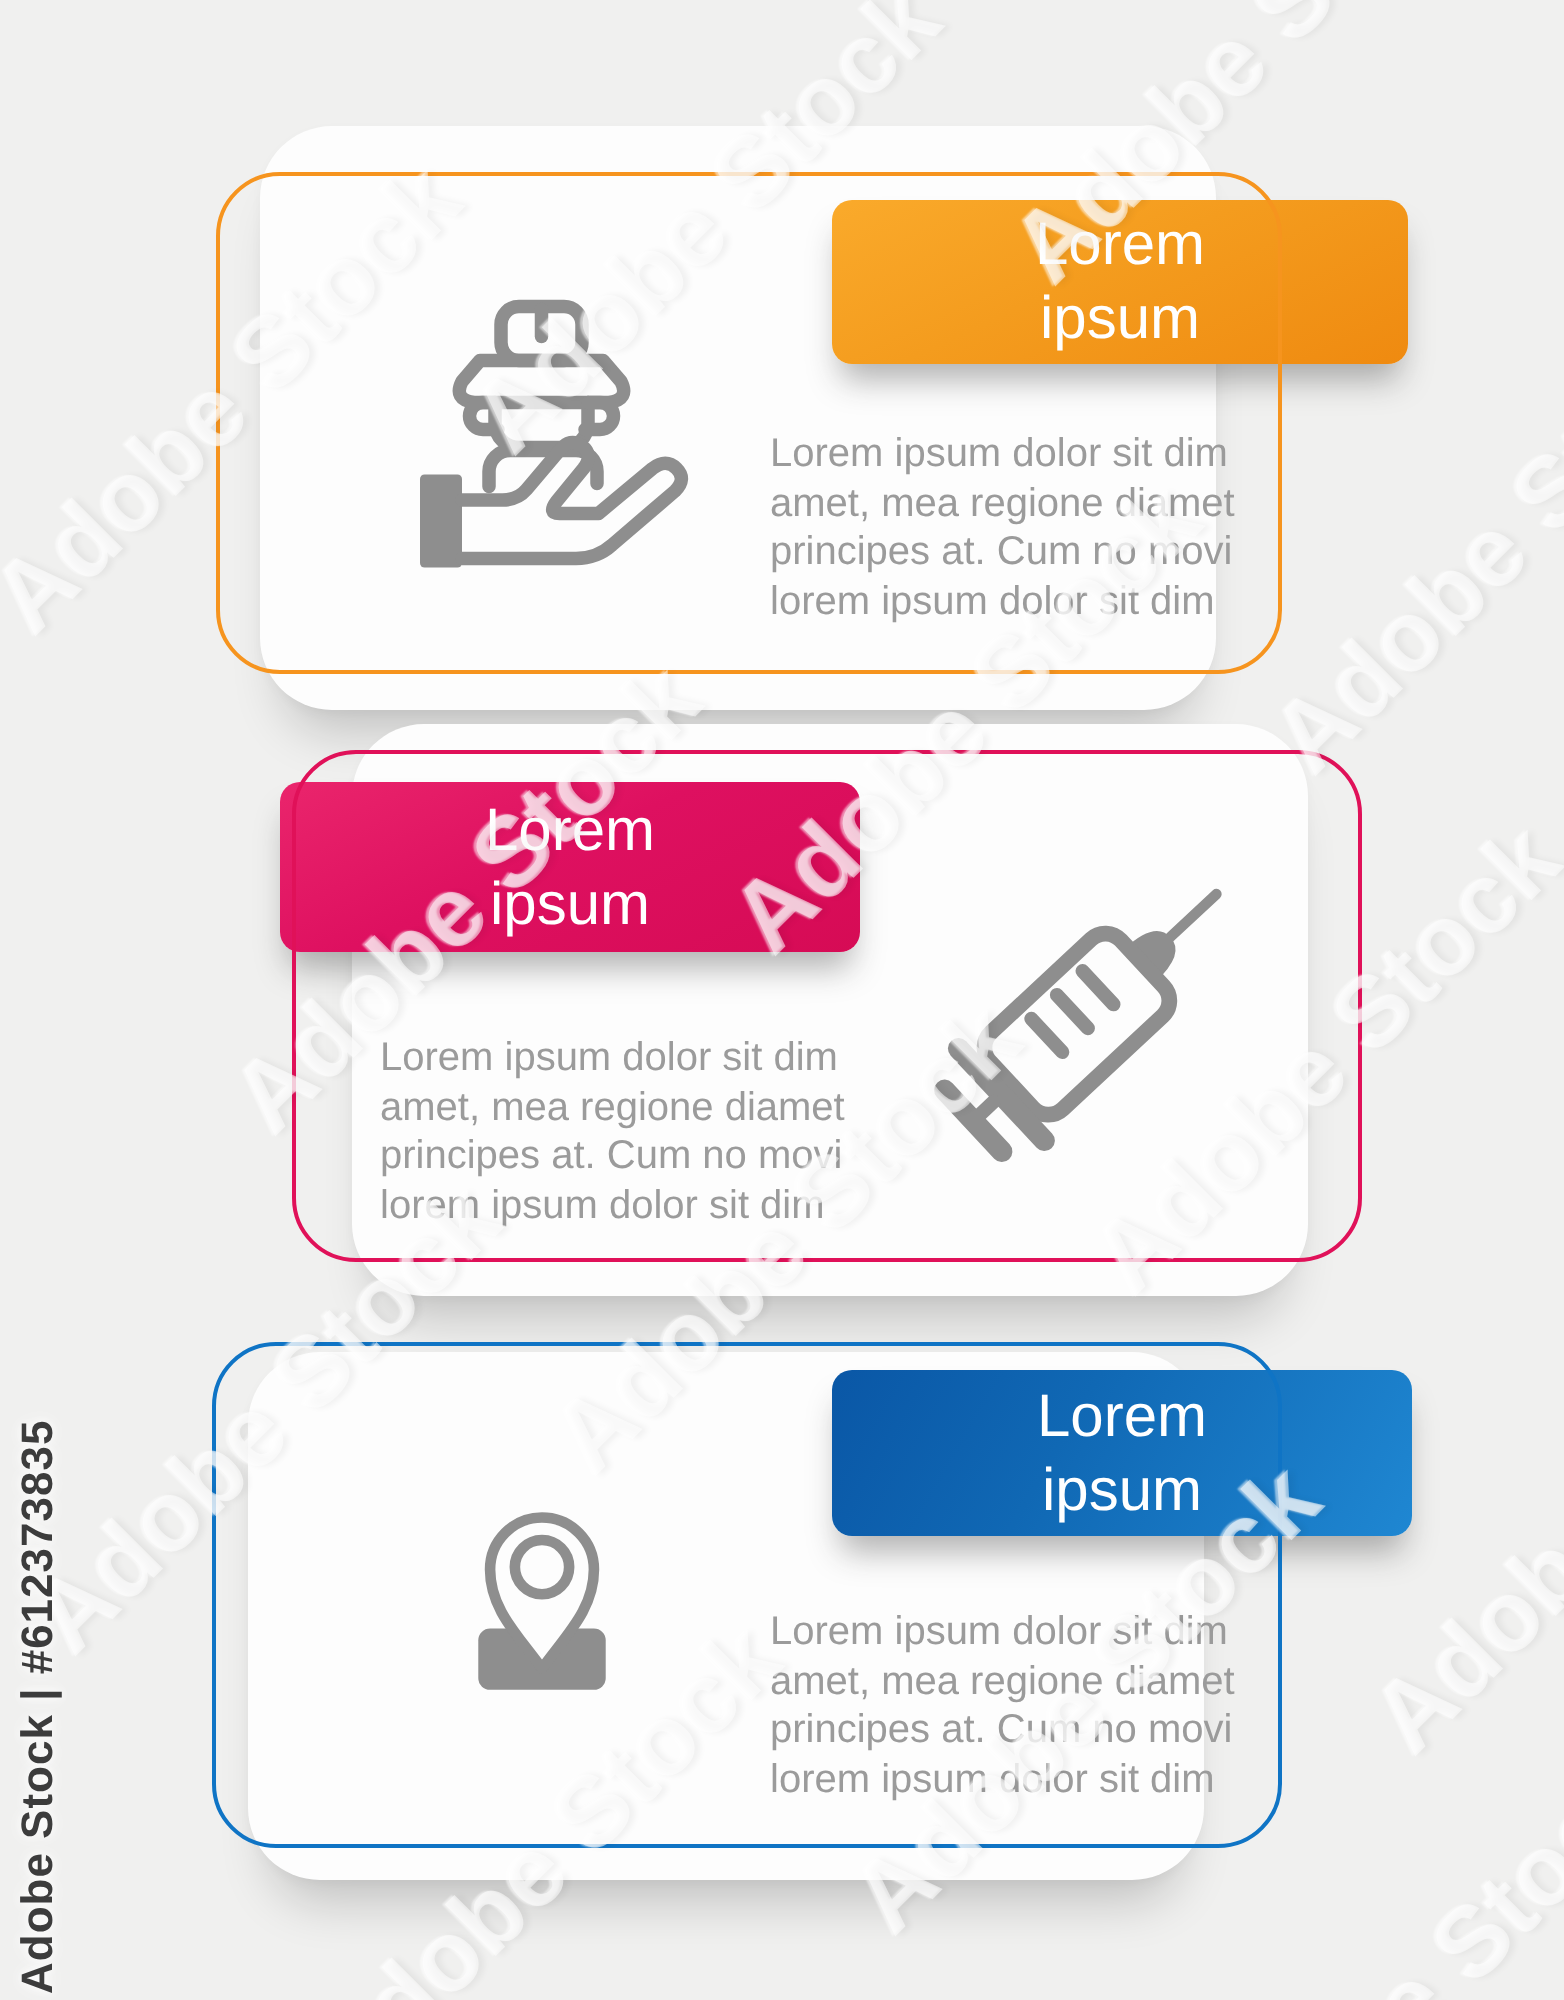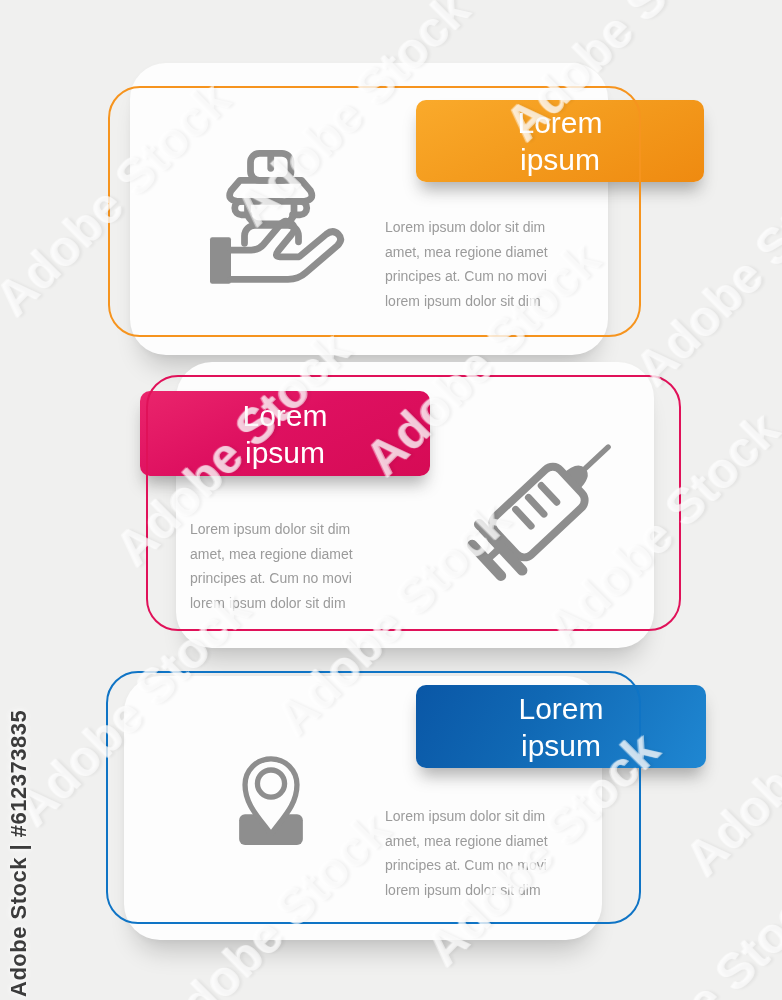--- a/index.html
+++ b/index.html
@@ -49,21 +49,21 @@
     position:absolute;border-radius:10px;z-index:4;
     display:flex;flex-direction:column;justify-content:center;
     box-shadow:0 12px 16px -4px rgba(40,40,40,0.35);
     margin-left:32px;
   }
   .banner .t{
     color:#ffffff;font-size:30px;line-height:37px;text-align:center;width:100%;
   }
   .body-text{
     position:absolute;z-index:5;
-    font-size:14px;line-height:24.6px;color:#9b9b9b;white-space:nowrap;
+    font-size:20px;line-height:24.6px;color:#9b9b9b;white-space:nowrap;
   }
   .icon-box{position:absolute;z-index:5;}
 
   
   .card1-bg{left:130px;top:63px;width:478px;height:292px;}
   .card1-outline{left:108px;top:86px;width:529px;height:247px;border-color:#F6941E;}
   .card1-banner{left:384px;top:100px;width:288px;height:82px;
     background:linear-gradient(155deg,#FAAA2B 0%,#F49C1E 45%,#EF8A10 100%);}
   .card1-icon{left:198px;top:146px;width:150px;height:145px;}
   .card1-body{left:385px;top:215px;}

